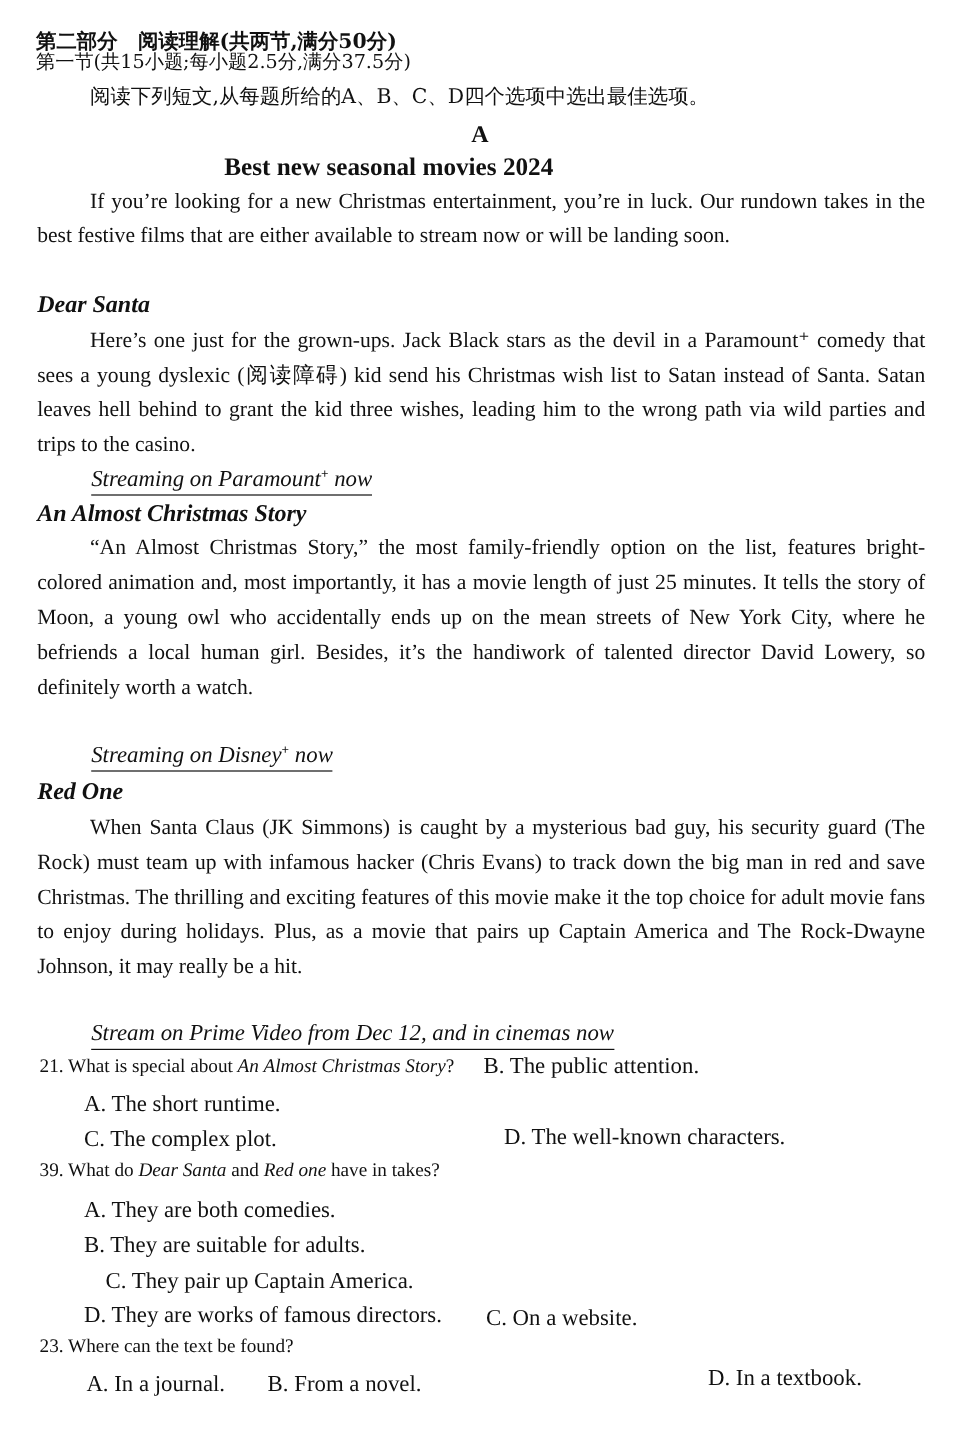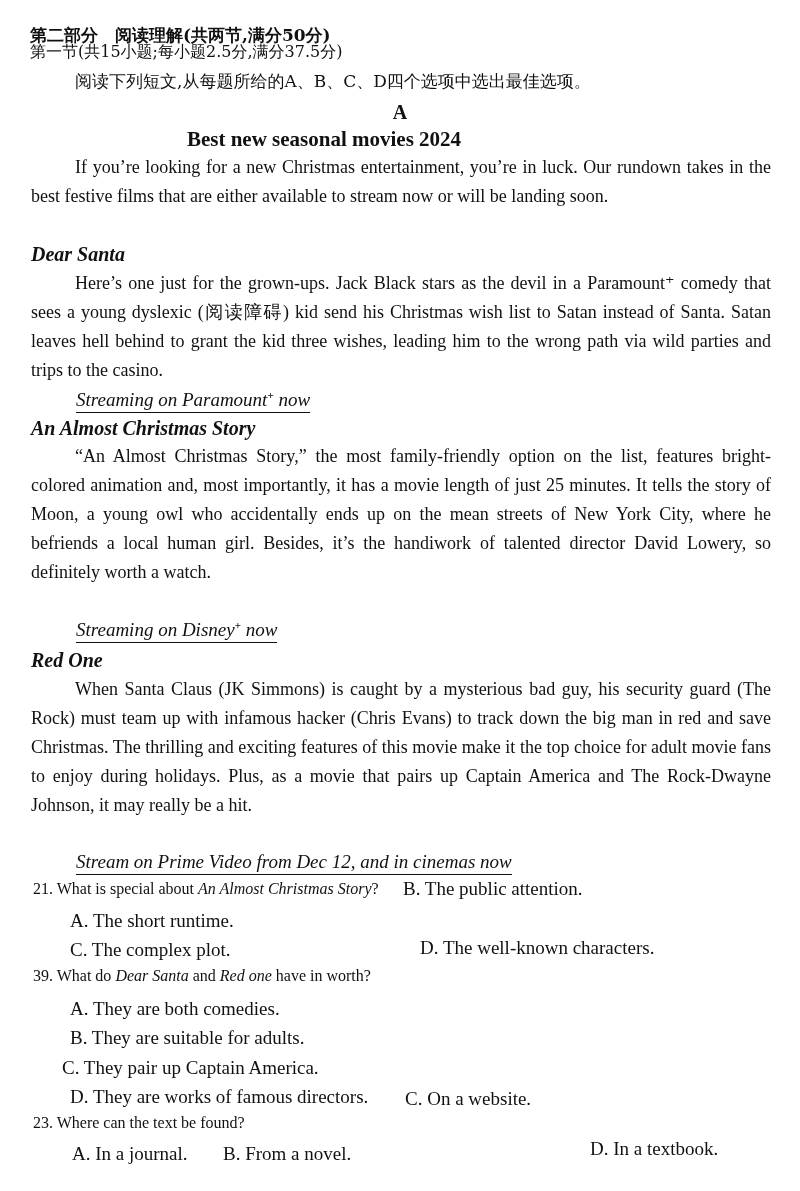--- a/index.html
+++ b/index.html
@@ -59,25 +59,25 @@
     <span>21.</span>
     <span>What is special about </span><em class="t">An Almost Christmas Story</em><span>?</span>
   </div>
   <div class="opt" style="left:70px; top:910px;">A. The short runtime.</div>
   <div class="opt" style="left:403px; top:878px;">B. The public attention.</div>
   <div class="opt" style="left:70px; top:939px;">C. The complex plot.</div>
   <div class="opt" style="left:403px; top:937px;margin-left:17px;">D. The well-known characters.</div>
 
   <div class="q" style="top:967px;">
     <span>39.</span>
-    <span>What do </span><em class="t">Dear Santa</em><span> and </span><em class="t">Red one</em><span> have in worth?</span>
+    <span>What do </span><em class="t">Dear Santa</em><span> and </span><em class="t">Red one</em><span> have in takes?</span>
   </div>
   <div class="opt" style="left:70px; top:998px;">A. They are both comedies.</div>
   <div class="opt" style="left:70px; top:1027px;">B. They are suitable for adults.</div>
-  <div class="opt" style="left:62px; top:1057px;">C. They pair up Captain America.</div>
+  <div class="opt" style="left:88px; top:1057px;">C. They pair up Captain America.</div>
   <div class="opt" style="left:70px; top:1086px;">D. They are works of famous directors.</div>
 
   <div class="q" style="top:1114px;">
     <span>23.</span>
     <span>Where can the text be found?</span>
   </div>
   <div class="opt" style="left:72px; top:1143px;">A. In a journal.</div>
   <div class="opt" style="left:223px; top:1143px;">B. From a novel.</div>
   <div class="opt" style="left:405px; top:1088px;text-align:center;">C. On a website.</div>
   <div class="opt" style="left:590px; top:1138px;">D. In a textbook.</div>

